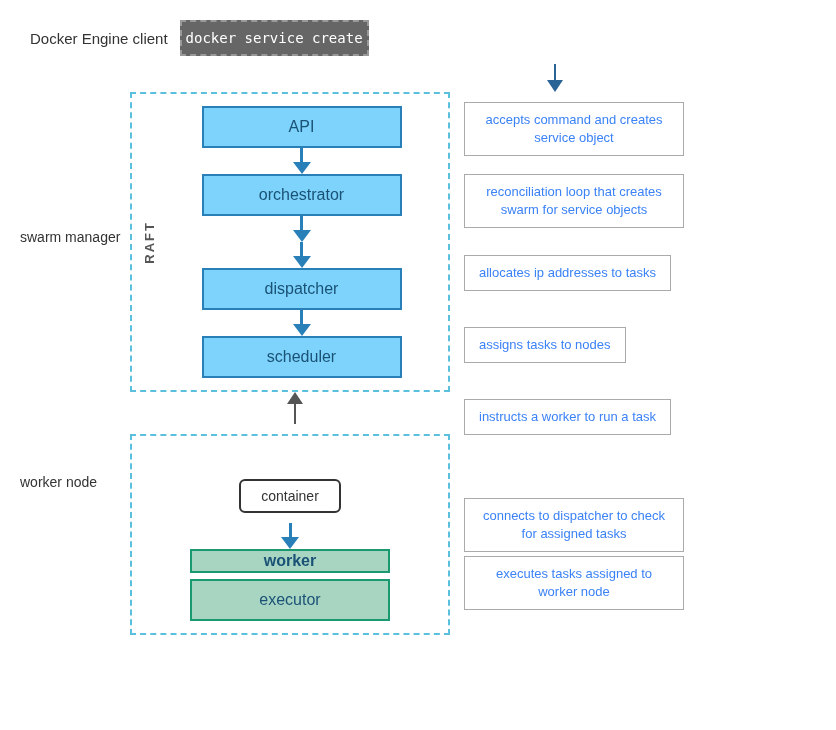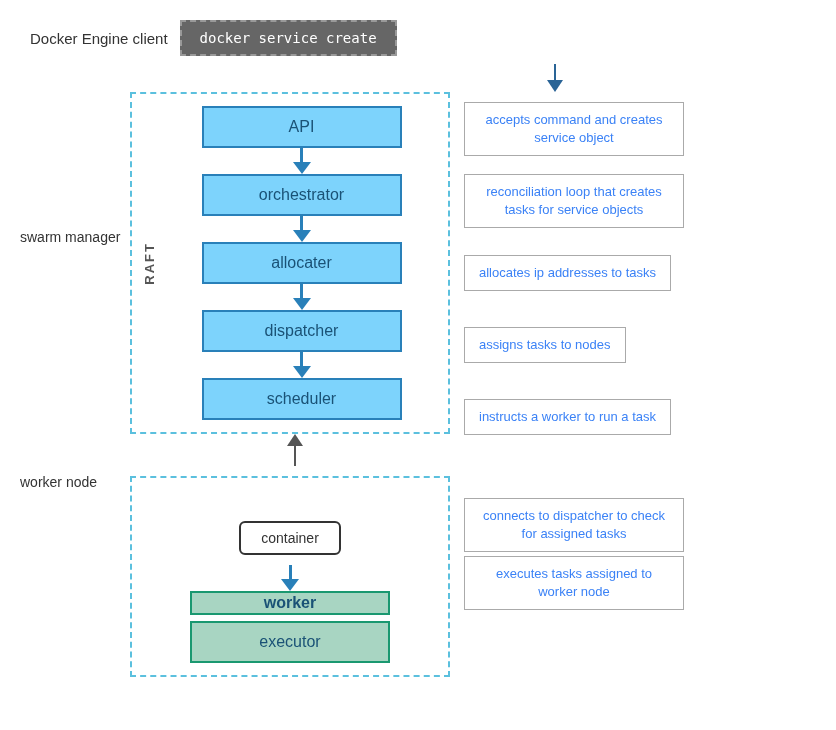--- a/index.html
+++ b/index.html
@@ -29,21 +29,21 @@
       font-size: 15px;
       color: #333;
       margin-right: 12px;
       white-space: nowrap;
     }
     .docker-command-box {
       background: #666;
       color: #fff;
       font-family: monospace;
       font-size: 14px;
-      padding: 8px 18px;
+      padding: 8px 4px;
       border: 2px dashed #999;
     }
 
     
     .left-labels {
       display: flex;
       flex-direction: column;
       width: 110px;
       flex-shrink: 0;
     }
@@ -260,23 +260,20 @@
 
           <div class="component-box">
             <span>orchestrator</span>
           </div>
 
           <div class="blue-arrow">
             <div class="blue-arrow-line"></div>
             <div class="blue-arrow-head"></div>
           </div>
 
-          <div class="component-box">
-            <span>allocater</span>
-          </div>
 
           <div class="blue-arrow">
             <div class="blue-arrow-line"></div>
             <div class="blue-arrow-head"></div>
           </div>
 
           <div class="component-box">
             <span>dispatcher</span>
           </div>
 
@@ -329,21 +326,21 @@
       <div style="height:46px; display:flex; align-items:center;">
         <div class="desc-box">
           <span>accepts command and creates service object</span>
         </div>
       </div>
 
       <div style="height: 26px;"></div>
 
       <div style="height:46px; display:flex; align-items:center;">
         <div class="desc-box">
-          <span>reconciliation loop that creates tasks for service objects</span>
+          <span>reconciliation loop that creates swarm for service objects</span>
         </div>
       </div>
 
       <div style="height: 26px;"></div>
 
       <div style="height:46px; display:flex; align-items:center;">
         <div class="desc-box">
           <span>allocates ip addresses to tasks</span>
         </div>
       </div>

